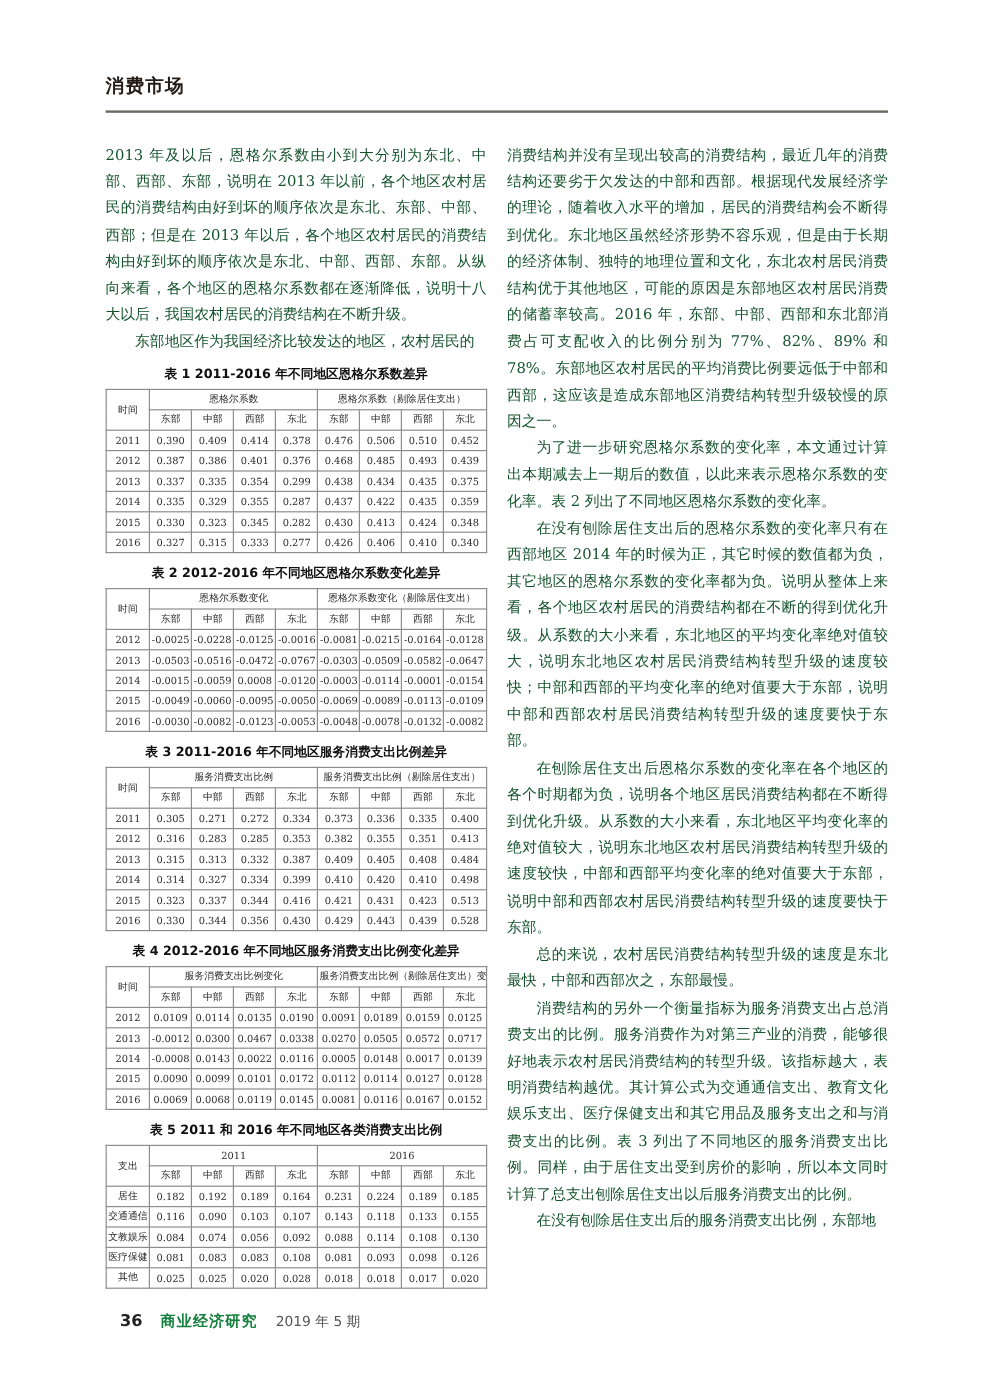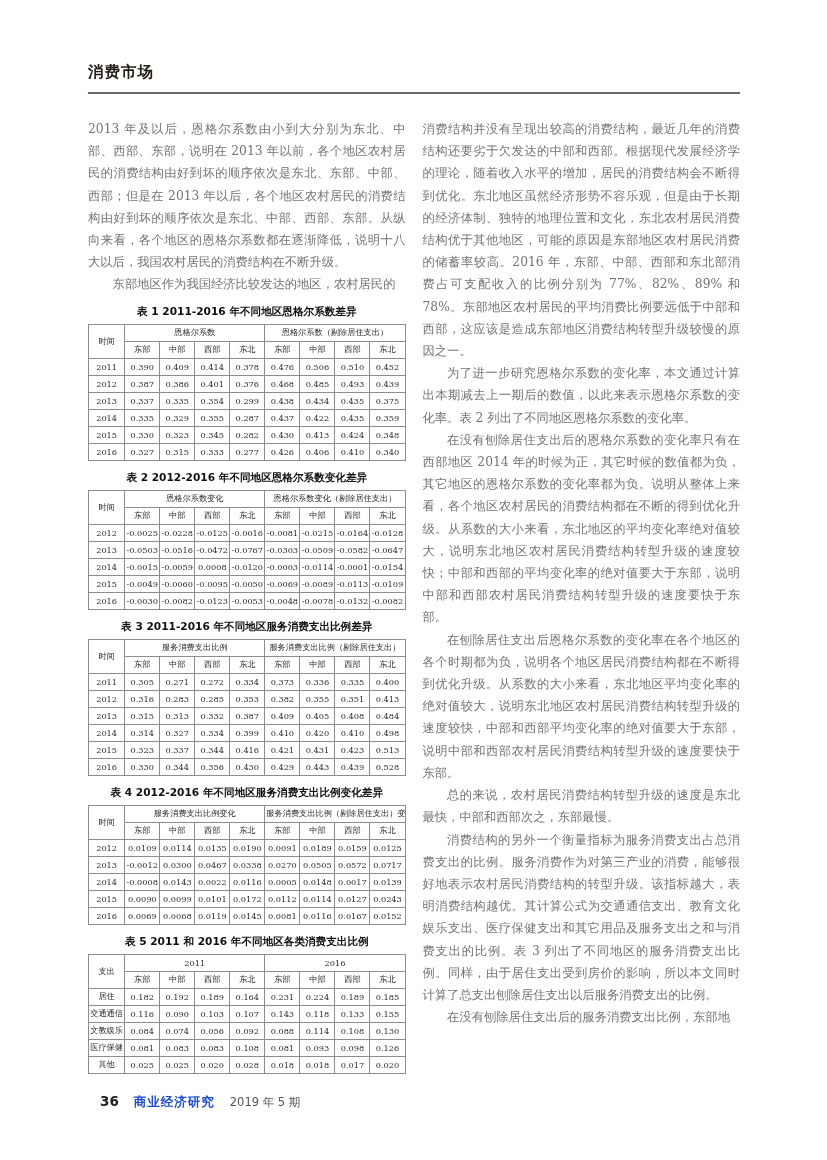--- a/index.html
+++ b/index.html
@@ -30,21 +30,21 @@
 
   
   .columns { display: flex; gap: 17px; margin-top: 24px; }
   .col { width: 318px; }
 
   p.body-text {
     margin: 0;
     font-size: 12.3px;
     line-height: 22.2px;
     text-align: justify;
-    color: #737373;
+    color: #14532d;
   }
   p.indent { text-indent: 2em; }
 
   
   .table-block { margin: 9px 0 10px 0; }
   .tbl-caption {
     text-align: center;
     font-family: "DejaVu Sans", sans-serif;
     font-weight: bold;
     font-size: 10.6px;
@@ -92,21 +92,21 @@
   .footer {
     position: absolute;
     left: 100px;
     top: 1093px;
     display: flex;
     align-items: baseline;
     gap: 15px;
     font-family: "DejaVu Sans", sans-serif;
   }
   .footer .page-num { font-weight: bold; font-size: 13.5px; color: #222; }
-  .footer .journal { font-weight: bold; font-size: 12.5px; color: #1d4ed8; letter-spacing: 1px; }
+  .footer .journal { font-weight: bold; font-size: 12.5px; color: #15803d; letter-spacing: 1px; }
   .footer .issue { font-size: 11.5px; color: #555; }
 </style>
 </head>
 <body>
 
 <div class="page">
   <div class="content">
 
     <div class="running-head">
       <span class="title">消费市场</span>
@@ -433,21 +433,21 @@
                 </tr>
                 <tr>
                   <th>2015</th>
                   <td>0.0090</td>
                   <td>0.0099</td>
                   <td>0.0101</td>
                   <td>0.0172</td>
                   <td>0.0112</td>
                   <td>0.0114</td>
                   <td>0.0127</td>
-                  <td>0.0243</td>
+                  <td>0.0128</td>
                 </tr>
                 <tr>
                   <th>2016</th>
                   <td>0.0069</td>
                   <td>0.0068</td>
                   <td>0.0119</td>
                   <td>0.0145</td>
                   <td>0.0081</td>
                   <td>0.0116</td>
                   <td>0.0167</td>

